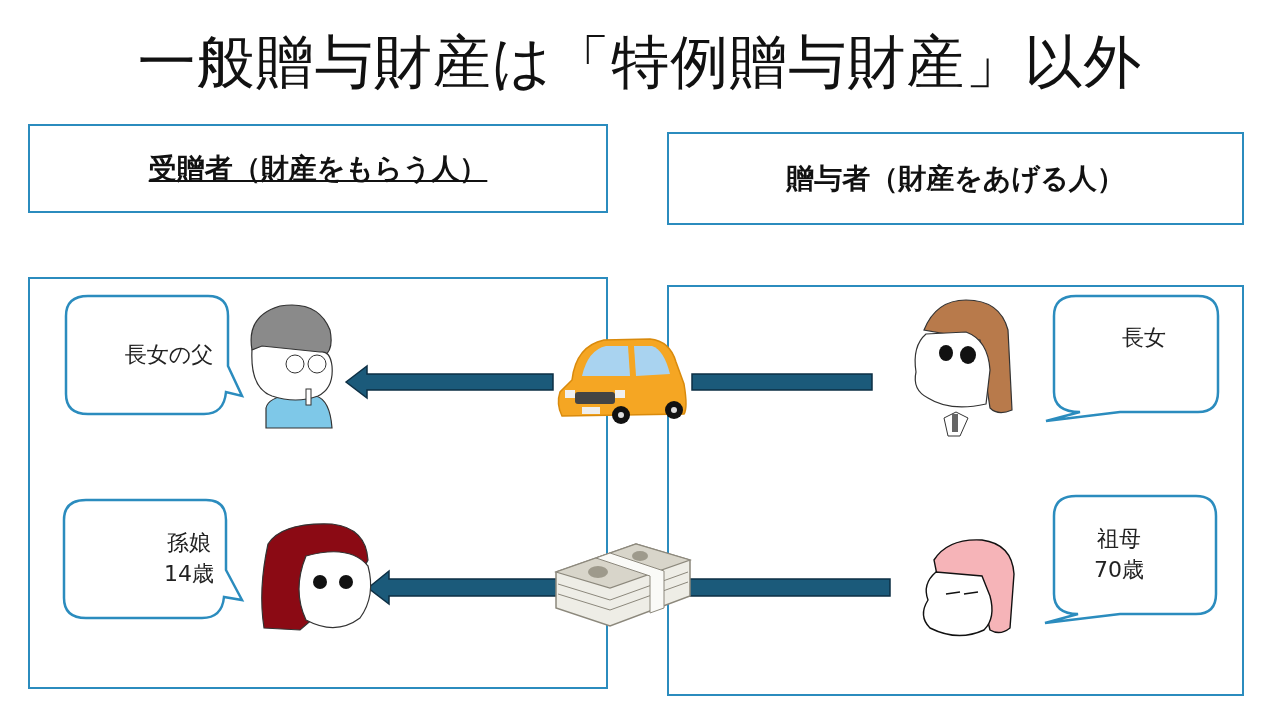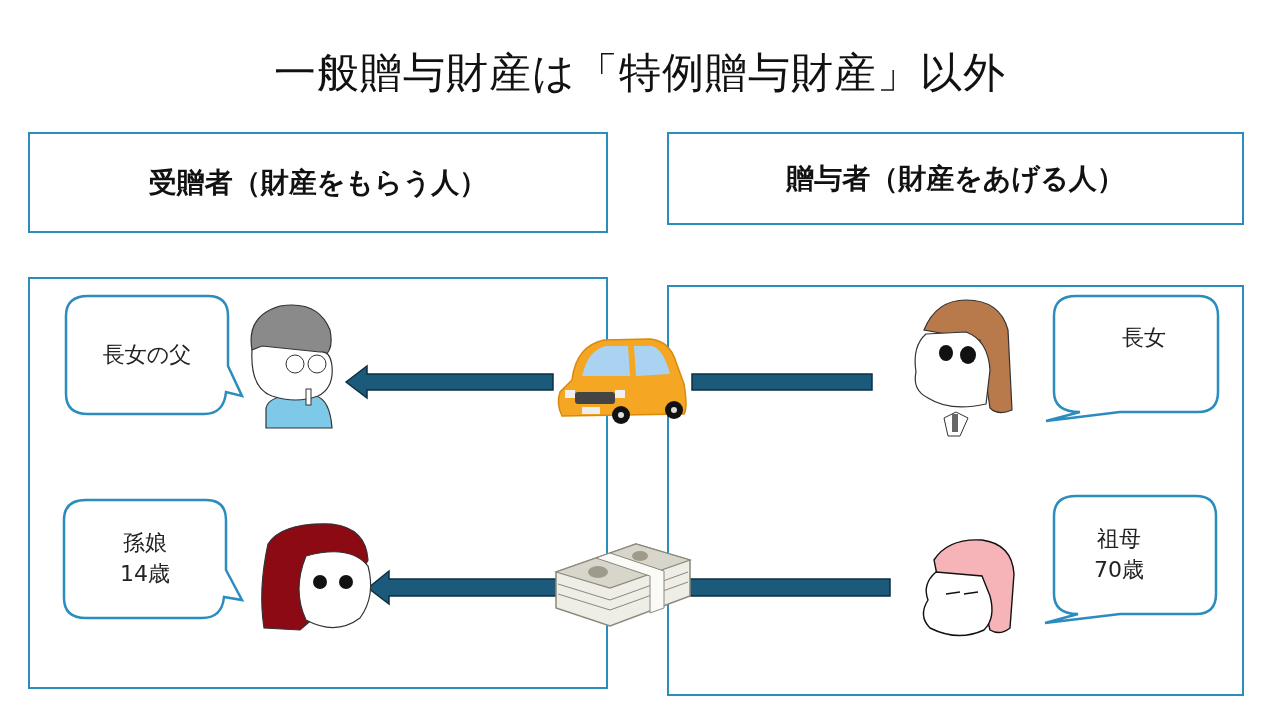--- a/index.html
+++ b/index.html
@@ -1,32 +1,32 @@
 <!DOCTYPE html>
 <html><head>
 <meta charset="utf-8">
 <style>
   html, body { margin:0; padding:0; }
   body { width:1280px; height:726px; background:#ffffff; position:relative; overflow:hidden;
          font-family:"DejaVu Sans", "Liberation Sans", sans-serif; color:#111; }
   .title { position:absolute; left:0; top:22px; width:1280px; text-align:center;
-           font-size:42px; font-weight:200; letter-spacing:1px; color:#111; line-height:80px;margin-top:11px; }
+           font-size:58px; font-weight:200; letter-spacing:1px; color:#111; line-height:80px; }
   .hbox { position:absolute; border:2px solid #2b8cbe; background:#fff; box-sizing:border-box;
           display:flex; align-items:center; justify-content:center;
           font-size:28px; font-weight:bold; color:#111; }
   .cbox { position:absolute; border:2px solid #2b8cbe; background:#fff; box-sizing:border-box; }
   svg.layer { position:absolute; left:0; top:0; }
   .bubble-text { position:absolute; text-align:center; font-size:22px; line-height:31px; color:#222; }
 </style>
 </head>
 <body>
 
 <div class="title">一般贈与財産は「特例贈与財産」以外</div>
 
-<div class="hbox" style="left:28px; top:132px; width:580px; height:101px;">
+<div class="hbox" style="left:28px; top:124px; width:580px; height:89px;text-decoration:underline;">
   <span>受贈者（財産をもらう人）</span>
 </div>
 <div class="hbox" style="left:667px; top:132px; width:577px; height:93px;text-align:center;">
   <span>贈与者（財産をあげる人）</span>
 </div>
 
 <div class="cbox" style="left:28px; top:277px; width:580px; height:412px;"></div>
 <div class="cbox" style="left:667px; top:285px; width:577px; height:411px;"></div>
 
 <svg class="layer" width="1280" height="726" viewBox="0 0 1280 726">
@@ -98,24 +98,24 @@
   </g>
 
   <g>
     <path d="M934,560 Q948,538 982,540 Q1012,544 1014,574 L1010,628 Q1000,636 990,630 L978,580 L938,580 Z" fill="#f6b4b8" stroke="#111" stroke-width="1.4"></path>
     <path d="M936,572 Q922,584 928,600 Q918,616 930,628 Q958,642 984,630 Q996,618 990,596 L982,576 Z" fill="#fff" stroke="#111" stroke-width="1.4"></path>
     <line x1="946" y1="594" x2="960" y2="592" stroke="#111" stroke-width="1.5"></line>
     <line x1="964" y1="594" x2="978" y2="592" stroke="#111" stroke-width="1.5"></line>
   </g>
 </svg>
 
-<div class="bubble-text" style="left:50px; top:339px; width:194px;text-align:center;">
+<div class="bubble-text" style="left:72px; top:339px; width:194px;text-align:center;">
   <div>長女の父</div>
 </div>
-<div class="bubble-text" style="left:64px; top:527px; width:162px;">
+<div class="bubble-text" style="left:64px; top:527px; width:162px;padding-left:44px;">
   <div>孫娘</div>
   <div>14歳</div>
 </div>
 <div class="bubble-text" style="left:1054px; top:322px; width:180px;">
   <div>長女</div>
 </div>
 <div class="bubble-text" style="left:1054px; top:523px; width:130px;">
   <div>祖母</div>
   <div>70歳</div>
 </div>

